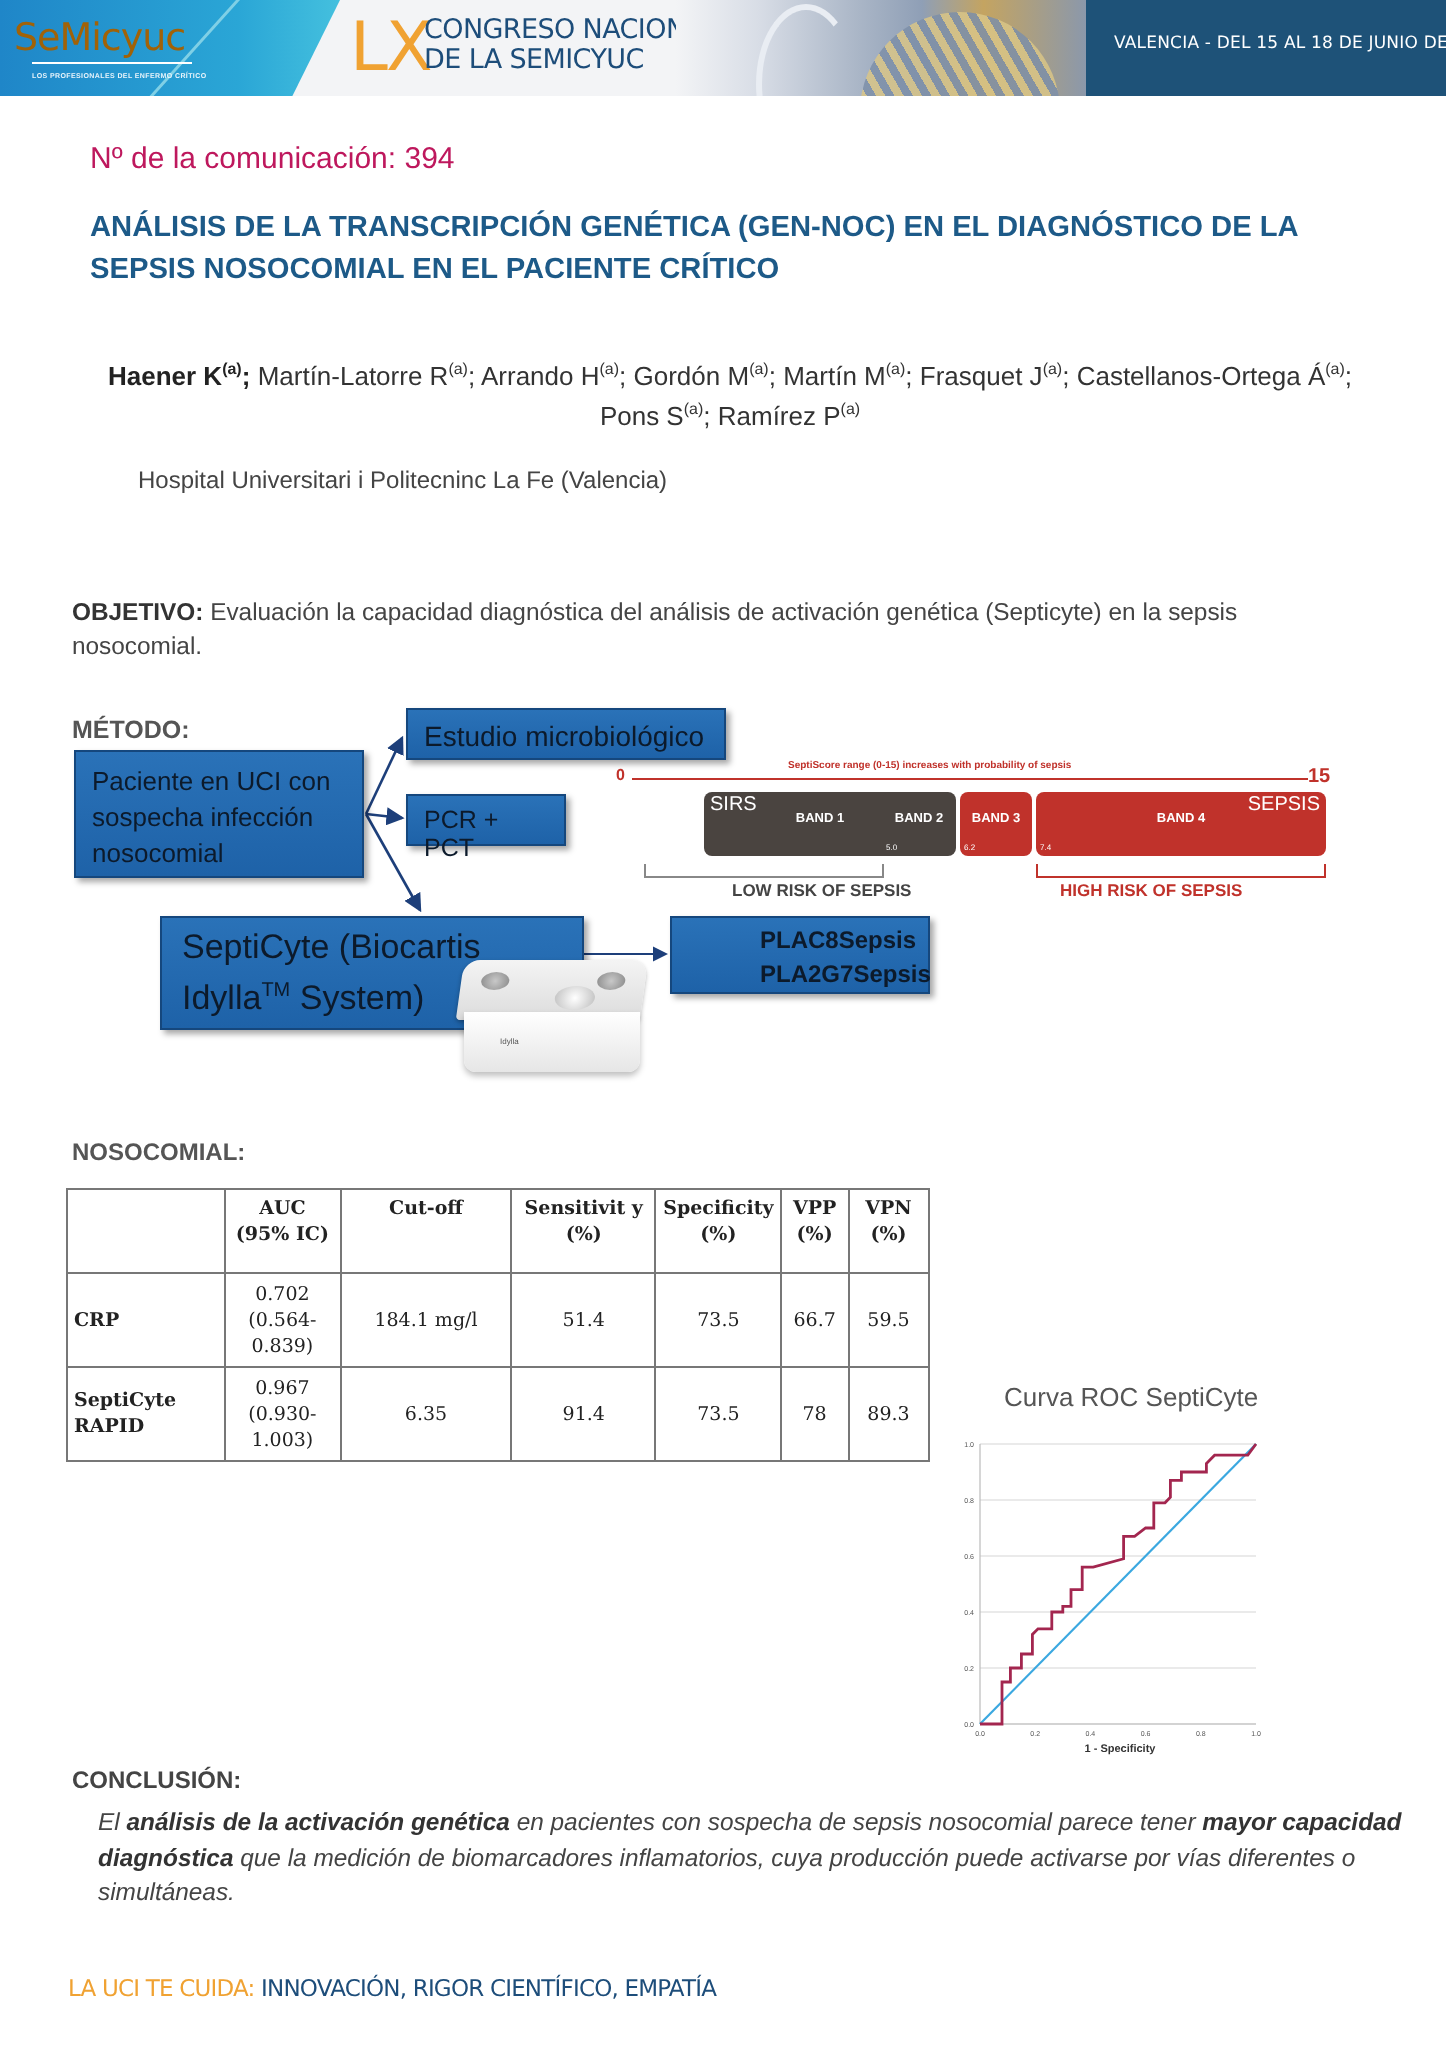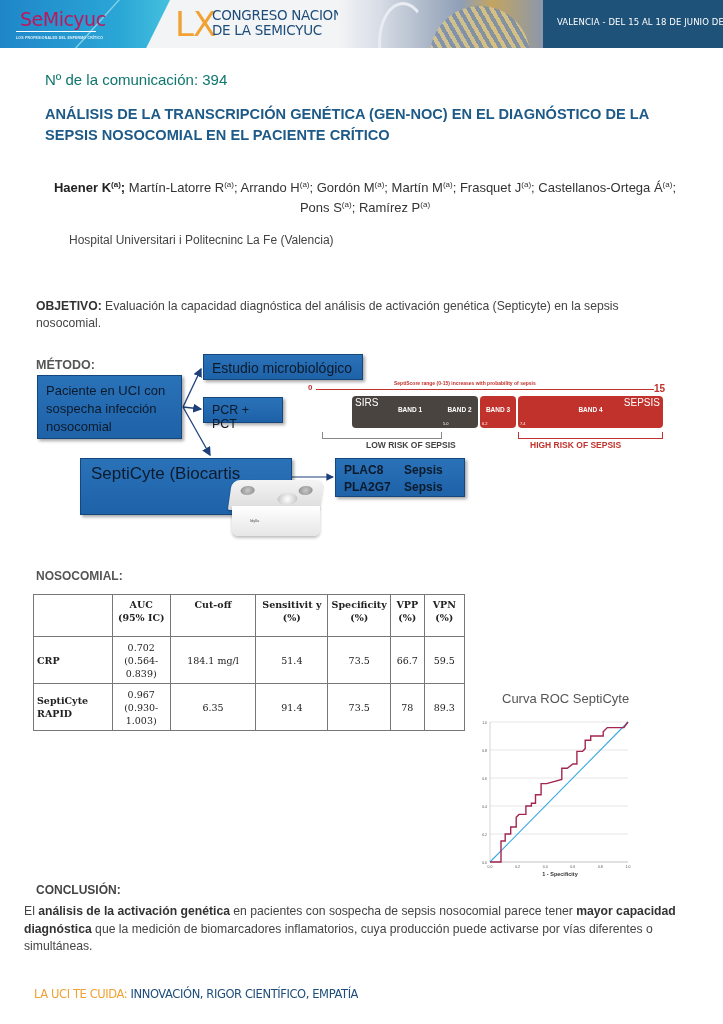--- a/index.html
+++ b/index.html
@@ -5,53 +5,53 @@
   * { box-sizing: border-box; margin: 0; padding: 0; }
   html, body { width: 723px; height: 1024px; background: #ffffff; overflow: hidden; }
   body { position: relative; font-family: "Liberation Sans", "DejaVu Sans", sans-serif; color: #333; }
 
   
   .banner { position: absolute; left: 0; top: 0; width: 723px; height: 48px; background: #f3f4f6; overflow: hidden; }
   .banner-logo-bg { position: absolute; left: 0; top: 0; width: 170px; height: 48px;
     background: linear-gradient(90deg, #1f86c8 0%, #2aa6d6 70%, #44c0de 100%);
     clip-path: polygon(0 0, 100% 0, 86% 100%, 0 100%); }
   .banner-slash { position: absolute; left: 118px; top: 0; width: 2px; height: 60px; background: #7fd0e6; transform: skewX(-42deg); transform-origin: top; }
-  .logo-word { position: absolute; left: 20px; top: 8px; font-family: "DejaVu Sans", sans-serif; font-size: 19px; color: #be185d; letter-spacing: -0.5px; }
+  .logo-word { position: absolute; left: 7px; top: 8px; font-family: "DejaVu Sans", sans-serif; font-size: 19px; color: #a16207; letter-spacing: -0.5px; }
   .logo-underline { position: absolute; left: 16px; top: 31px; width: 80px; height: 1px; background: #ffffff; }
   .logo-tagline { position: absolute; left: 16px; top: 36px; font-size: 3.5px; color: #e8f4fb; letter-spacing: 0.2px; font-weight: bold; }
   .lx { position: absolute; left: 175px; top: 4px; font-family: "DejaVu Sans", sans-serif; font-size: 34px; color: #f0a232; font-weight: normal; letter-spacing: -1px; line-height: 40px; }
   .congreso { position: absolute; left: 212px; top: 8px; font-family: "DejaVu Sans", sans-serif; font-size: 13.5px; color: #1d4d7a; line-height: 15px; letter-spacing: -0.3px; }
   .city-img { position: absolute; left: 338px; top: 0; width: 205px; height: 48px;
     background: linear-gradient(90deg, #f3f4f6 0%, #d8dde6 20%, #a9b5c6 45%, #8f9fb6 60%, #c4a461 75%, #8b98ab 100%); }
   .city-dome { position: absolute; left: 430px; top: 6px; width: 100px; height: 60px; border-radius: 60px 60px 0 0; background: repeating-linear-gradient(60deg, #d9c587 0px, #d9c587 4px, #7d8fa8 4px, #7d8fa8 8px); opacity: 0.85; }
   .city-arc { position: absolute; left: 378px; top: 2px; width: 50px; height: 80px; border: 3px solid #e9edf3; border-radius: 50%; border-right-color: transparent; border-bottom-color: transparent; }
   .date-box { position: absolute; left: 543px; top: 0; width: 180px; height: 48px; background: #1e5278; }
   .date-text { position: absolute; left: 14px; top: 17px; font-family: "DejaVu Sans", sans-serif; font-size: 8.5px; color: #ffffff; letter-spacing: 0.1px; white-space: nowrap; }
 
   
-  .comm-num { position: absolute; left: 45px; top: 71px; font-size: 15px; color: #0f766e; font-family: "Liberation Sans", sans-serif; }
+  .comm-num { position: absolute; left: 45px; top: 71px; font-size: 15px; color: #be185d; font-family: "Liberation Sans", sans-serif; }
   .title { position: absolute; left: 45px; top: 104px; width: 650px; font-size: 14.6px; font-weight: bold; color: #1d5a88; line-height: 21px; }
   .authors { position: absolute; left: 45px; top: 176px; width: 640px; font-size: 13px; color: #333; line-height: 17px; text-align: center; }
   .authors b { color: #222; }
   .authors sup { font-size: 8px; }
   .hospital { position: absolute; left: 45px; top: 233px; font-size: 12px; color: #444; margin-left: 24px; }
 
   .objetivo { position: absolute; left: 36px; top: 298px; width: 650px; font-size: 12.2px; line-height: 17px; color: #444; }
   .objetivo b { color: #333; }
 
   .section-label { position: absolute; font-size: 12.5px; font-weight: bold; color: #555; }
 
   
   .bbox { position: absolute; background: linear-gradient(180deg, #2a72b8 0%, #1e62a8 100%); border: 1px solid #15477d; box-shadow: 2px 2px 3px rgba(0,0,0,0.35); color: #0c1a2b; }
   .box-patient { left: 37px; top: 375px; width: 145px; height: 64px; padding: 6px 8px; font-size: 13px; line-height: 18px; }
   .box-micro { left: 203px; top: 354px; width: 160px; height: 26px; padding: 5px 8px; font-size: 14px; }
   .box-pcr { left: 203px; top: 397px; width: 80px; height: 26px; padding: 5px 8px; font-size: 12.5px; }
   .box-septicyte { left: 80px; top: 458px; width: 212px; height: 57px; padding: 4px 10px; font-size: 17px; line-height: 22px; }
   .box-plac { left: 335px; top: 458px; width: 130px; height: 39px; padding: 3px 8px; font-size: 12px; font-weight: bold; line-height: 17px; }
-  .box-plac .row { display: flex; }
+  .box-plac .row { display: flex; margin-left: 36px; }
   .box-plac .gene { width: 60px; }
 
   .arrows { position: absolute; left: 0; top: 0; width: 723px; height: 560px; pointer-events: none; }
 
   
   .device { position: absolute; left: 230px; top: 480px; width: 92px; height: 62px; }
   .device-top { position: absolute; left: 0; top: 0; width: 92px; height: 30px; background: linear-gradient(180deg, #f4f4f4, #dcdcdc); border-radius: 8px 8px 2px 2px; transform: skewX(-8deg); box-shadow: 0 1px 2px rgba(0,0,0,0.3); }
   .device-front { position: absolute; left: 2px; top: 26px; width: 88px; height: 30px; background: linear-gradient(180deg, #ffffff, #e6e6e6); border-radius: 0 0 6px 6px; box-shadow: 0 2px 3px rgba(0,0,0,0.25); }
   .device-knob { position: absolute; width: 14px; height: 9px; border-radius: 50%; background: radial-gradient(circle, #c8c8c8, #888); }
   .device-slot { position: absolute; left: 48px; top: 13px; width: 20px; height: 12px; border-radius: 50%; background: radial-gradient(circle, #ffffff, #bdbdbd); }
@@ -81,21 +81,21 @@
   .results-table { position: absolute; left: 33px; top: 594px; width: 432px; border-collapse: collapse; font-family: "DejaVu Serif", serif; font-size: 9.5px; color: #222; }
   .results-table th, .results-table td { border: 1px solid #777; text-align: center; vertical-align: middle; padding: 2px 3px; line-height: 13px; }
   .results-table th { font-weight: bold; vertical-align: top; padding-top: 3px; height: 42px; }
   .results-table td.rowhead { text-align: left; font-weight: bold; }
   .results-table tbody td { height: 47px; }
 
   
   .roc-title { position: absolute; left: 502px; top: 691px; font-size: 13px; color: #555; }
   .roc { position: absolute; left: 478px; top: 716px; width: 156px; height: 162px; }
 
-  .conclusion { position: absolute; left: 24px; top: 903px; width: 660px; font-size: 12.2px; line-height: 17.5px; color: #444; }
+  .conclusion { position: absolute; left: 49px; top: 903px; width: 660px; font-size: 12.2px; line-height: 17.5px; color: #444; font-style: italic; }
   .conclusion b { color: #333; }
 
   .footer { position: absolute; left: 34px; top: 987px; font-family: "DejaVu Sans", sans-serif; font-size: 11.5px; letter-spacing: -0.4px; white-space: nowrap; }
   .footer .f-orange { color: #f0a232; }
   .footer .f-blue { color: #1d4d7a; }
 </style>
 </head>
 <body>
 
 <div class="banner">
@@ -150,20 +150,21 @@
   <line x1="183" y1="407" x2="201" y2="409" stroke="#1d3f7a" stroke-width="1.3" marker-end="url(#ah)"></line>
   <line x1="183" y1="407" x2="210" y2="455" stroke="#1d3f7a" stroke-width="1.3" marker-end="url(#ah)"></line>
   <line x1="292" y1="477" x2="333" y2="477" stroke="#1d3f7a" stroke-width="1.1" marker-end="url(#ah)"></line>
 </svg>
 
 <div class="bbox box-patient">Paciente en UCI con sospecha infección nosocomial</div>
 <div class="bbox box-micro">Estudio microbiológico</div>
 <div class="bbox box-pcr">PCR + PCT</div>
 <div class="bbox box-septicyte">
   <div>SeptiCyte (Biocartis</div>
+  <div><span>Idylla</span><sup style="font-size:10px">TM</sup><span> System)</span></div>
 </div>
 <div class="bbox box-plac">
   <div class="row">
       <span class="gene">PLAC8</span>
       <span>Sepsis</span>
     </div>
   <div class="row">
       <span class="gene">PLA2G7</span>
       <span>Sepsis</span>
     </div>

